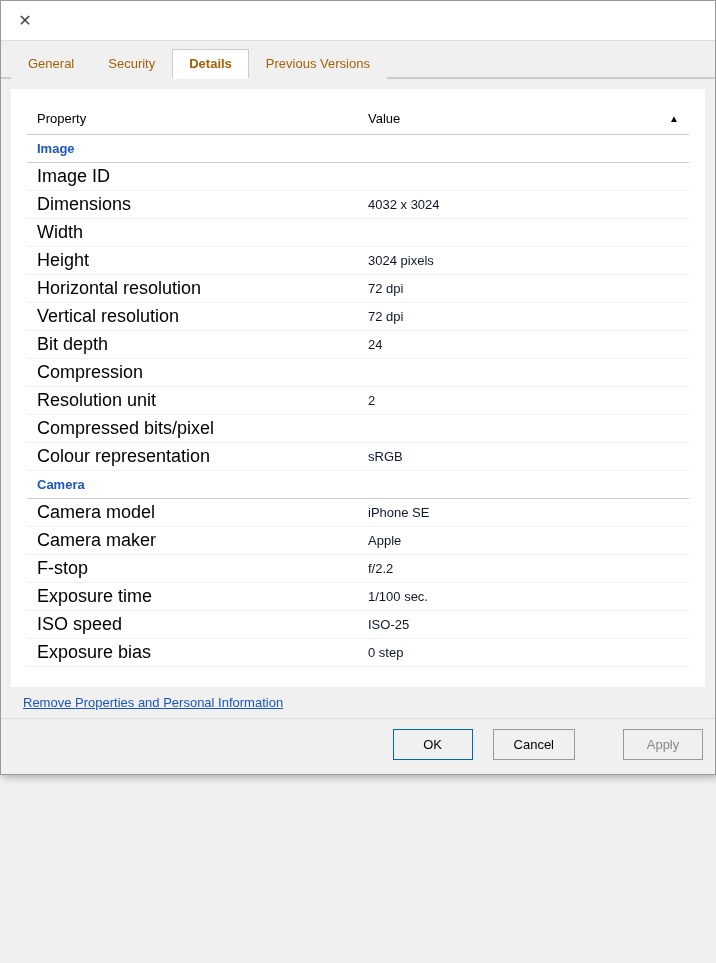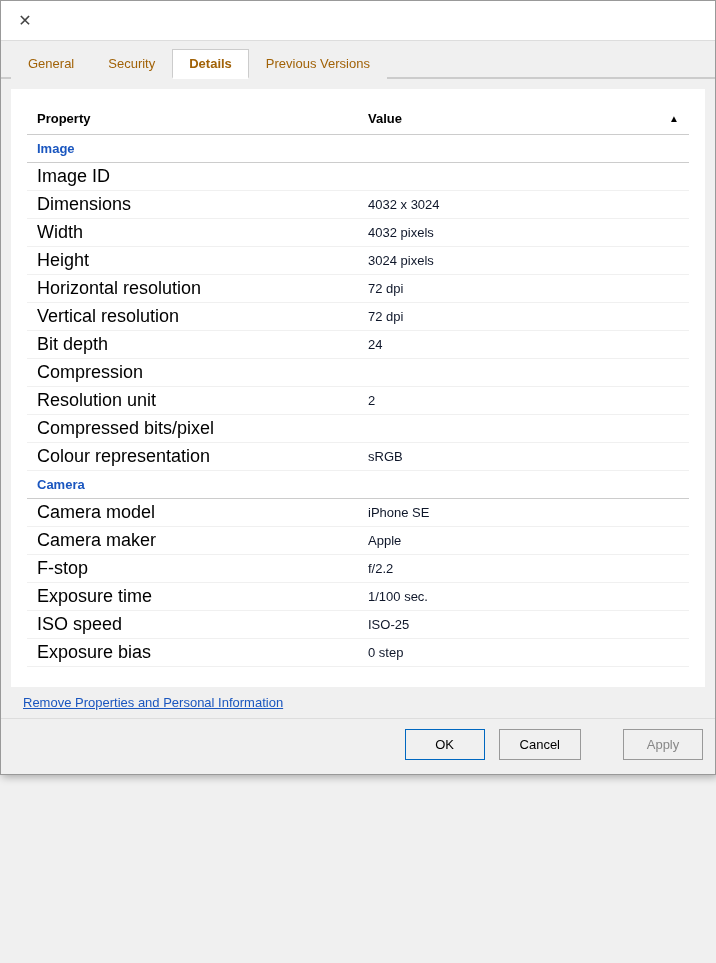--- a/index.html
+++ b/index.html
@@ -102,21 +102,21 @@
     .col-header-row {
       display: flex;
       background: #fff;
       border-bottom: 1px solid #ccc;
       padding: 4px 0;
       position: sticky;
       top: 0;
       z-index: 2;
     }
     .col-header {
-      font-weight: 700;
+      font-weight: 400;
       padding: 4px 10px;
       font-size: 13px;
     }
     .col-prop { width: 50%; }
     .col-val { flex: 1; }
     .sort-arrow {
       float: right;
       font-size: 10px;
       margin-top: 2px;
     }
@@ -159,21 +159,21 @@
       margin: 8px 10px 8px 22px;
       color: #1a56bf;
       text-decoration: underline;
       cursor: pointer;
       font-size: 13px;
     }
 
     .footer {
       display: flex;
       justify-content: flex-end;
-      gap: 14px;
+      gap: 20px;
       padding: 10px 12px 14px;
       border-top: 1px solid #ddd;
       background: #f0f0f0;
     }
     .btn {
       min-width: 80px;
       padding: 7px 20px;
       font-size: 13px;
       border: 1px solid #999;
       cursor: pointer;
@@ -231,21 +231,20 @@
       <div class="table-row">
         <div class="cell-prop">Image ID</div>
         <div class="cell-val"></div>
       </div>
       <div class="table-row">
         <div class="cell-prop">Dimensions</div>
         <div class="cell-val">4032 x 3024</div>
       </div>
       <div class="table-row">
         <div class="cell-prop">Width</div>
-        <div class="cell-val">4032 pixels</div>
       </div>
       <div class="table-row">
         <div class="cell-prop">Height</div>
         <div class="cell-val">3024 pixels</div>
       </div>
       <div class="table-row">
         <div class="cell-prop">Horizontal resolution</div>
         <div class="cell-val">72 dpi</div>
       </div>
       <div class="table-row">

